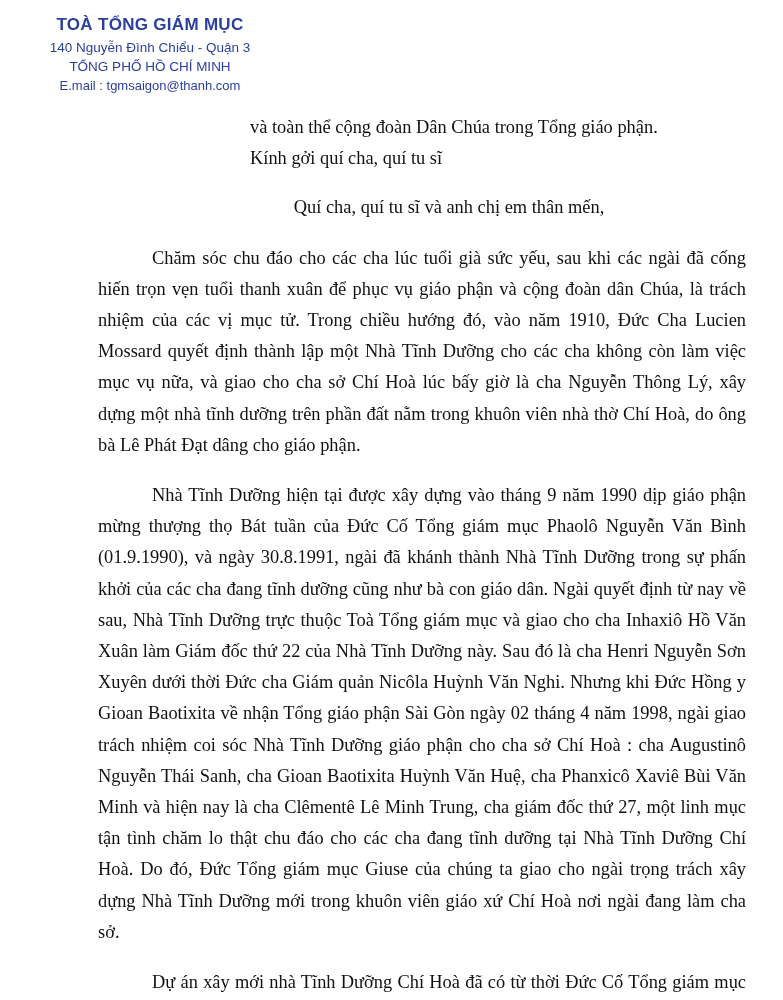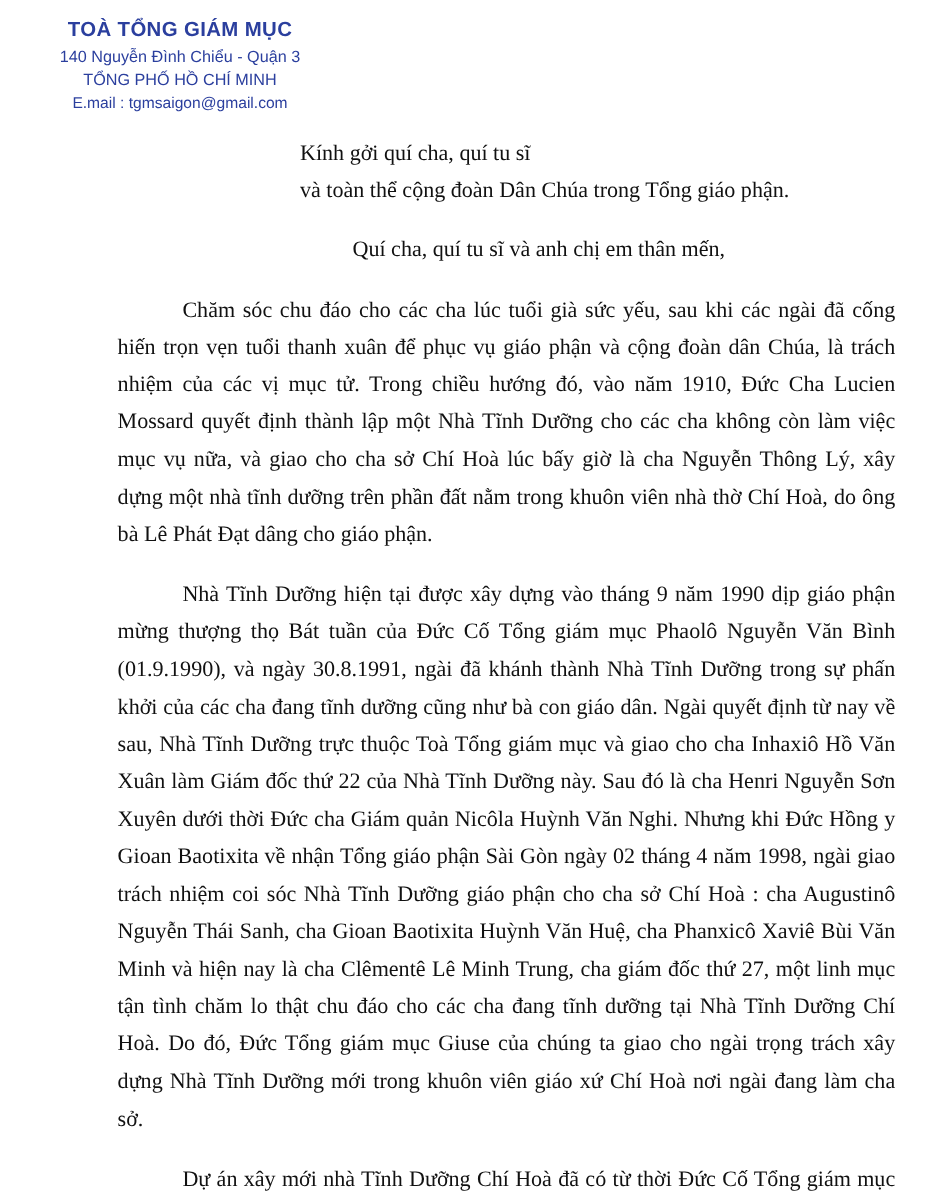--- a/index.html
+++ b/index.html
@@ -83,28 +83,28 @@
     margin-bottom: 0;
   }
 </style>
 </head>
 <body>
 
 <div class="letterhead">
   <div class="lh-title">TOÀ TỔNG GIÁM MỤC</div>
   <div class="lh-line">140 Nguyễn Đình Chiểu - Quận 3</div>
   <div class="lh-line">TỔNG PHỐ HỒ CHÍ MINH</div>
-  <div class="lh-line small">E.mail : tgmsaigon@gmail.com</div>
+  <div class="lh-line small">E.mail : tgmsaigon@thanh.com</div>
 </div>
 
 <div class="doc-body">
 
   <div class="salutation-block">
+    <div class="salutation-line">và toàn thể cộng đoàn Dân Chúa trong Tổng giáo phận.</div>
     <div class="salutation-line">Kính gởi quí cha, quí tu sĩ</div>
-    <div class="salutation-line">và toàn thể cộng đoàn Dân Chúa trong Tổng giáo phận.</div>
   </div>
 
   <div class="greeting">Quí cha, quí tu sĩ và anh chị em thân mến,</div>
 
   <p class="para">Chăm sóc chu đáo cho các cha lúc tuổi già sức yếu, sau khi các ngài đã cống hiến trọn vẹn tuổi thanh xuân để phục vụ giáo phận và cộng đoàn dân Chúa, là trách nhiệm của các vị mục tử. Trong chiều hướng đó, vào năm 1910, Đức Cha Lucien Mossard quyết định thành lập một Nhà Tĩnh Dưỡng cho các cha không còn làm việc mục vụ nữa, và giao cho cha sở Chí Hoà lúc bấy giờ là cha Nguyễn Thông Lý, xây dựng một nhà tĩnh dưỡng trên phần đất nằm trong khuôn viên nhà thờ Chí Hoà, do ông bà Lê Phát Đạt dâng cho giáo phận.</p>
 
   <p class="para">Nhà Tĩnh Dưỡng hiện tại được xây dựng vào tháng 9 năm 1990 dịp giáo phận mừng thượng thọ Bát tuần của Đức Cố Tổng giám mục Phaolô Nguyễn Văn Bình (01.9.1990), và ngày 30.8.1991, ngài đã khánh thành Nhà Tĩnh Dưỡng trong sự phấn khởi của các cha đang tĩnh dưỡng cũng như bà con giáo dân. Ngài quyết định từ nay về sau, Nhà Tĩnh Dưỡng trực thuộc Toà Tổng giám mục và giao cho cha Inhaxiô Hồ Văn Xuân làm Giám đốc thứ 22 của Nhà Tĩnh Dưỡng này. Sau đó là cha Henri Nguyễn Sơn Xuyên dưới thời Đức cha Giám quản Nicôla Huỳnh Văn Nghi. Nhưng khi Đức Hồng y Gioan Baotixita về nhận Tổng giáo phận Sài Gòn ngày 02 tháng 4 năm 1998, ngài giao trách nhiệm coi sóc Nhà Tĩnh Dưỡng giáo phận cho cha sở Chí Hoà : cha Augustinô Nguyễn Thái Sanh, cha Gioan Baotixita Huỳnh Văn Huệ, cha Phanxicô Xaviê Bùi Văn Minh và hiện nay là cha Clêmentê Lê Minh Trung, cha giám đốc thứ 27, một linh mục tận tình chăm lo thật chu đáo cho các cha đang tĩnh dưỡng tại Nhà Tĩnh Dưỡng Chí Hoà.  Do đó, Đức Tổng giám mục Giuse của chúng ta giao cho ngài trọng trách xây dựng Nhà Tĩnh Dưỡng mới trong khuôn viên giáo xứ Chí Hoà nơi ngài đang làm cha sở.</p>
 
   <p class="para">Dự án xây mới nhà Tĩnh Dưỡng Chí Hoà đã có từ thời Đức Cố Tổng giám mục Phaolô Bùi Văn Đọc, được đẩy mạnh hơn vào thời Đức cha Giám quản Giuse Đỗ Mạnh Hùng. Ngài cùng với cha Tổng đại diện Inhaxiô Hồ Văn Xuân, cha Clêmentê Lê Minh Trung, cha Gioan Baotixita Phương Đình Toại và một vài giáo dân, đã đi sang Chantaburi và Korat (Thái Lan), Tokyo và Fukuoka (Nhật Bản), Seoul và Incheon (Hàn Quốc) để tham quan các Nhà Tĩnh Dưỡng của các giáo phận nói trên và tìm hiểu hiểu xem cách điều hành thế nào cho phù hợp với các cha đã lớn tuổi, tạo sự thoải mái tối đa cho các ngài. Và đến thời Đức Tổng giám mục Giuse Nguyễn Năng, ngài quyết định dứt khoát là phải xây mới cơ sở này vì đã xuống cấp rất nghiêm trọng, và số các linh mục tĩnh dưỡng ngày càng tăng.</p>
 

